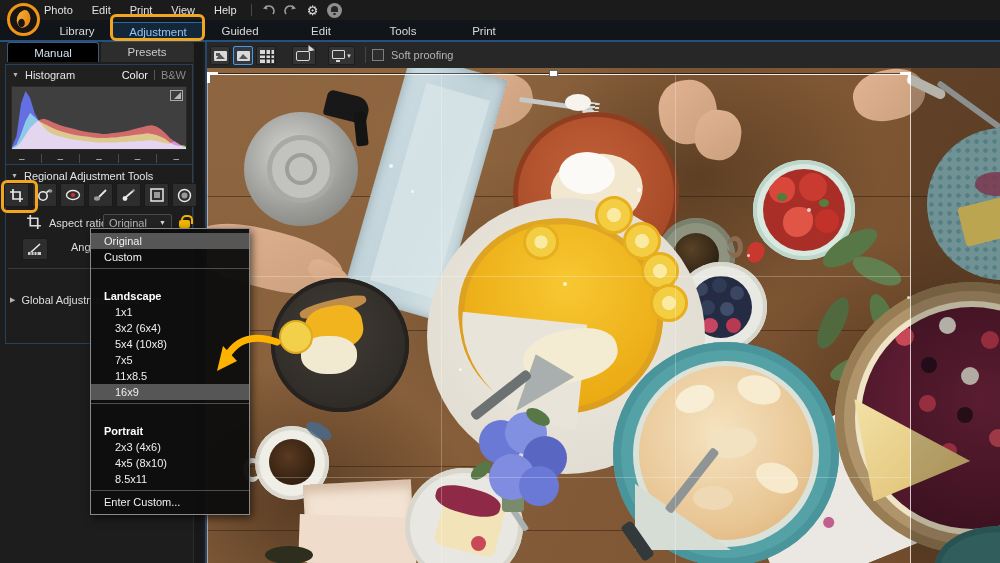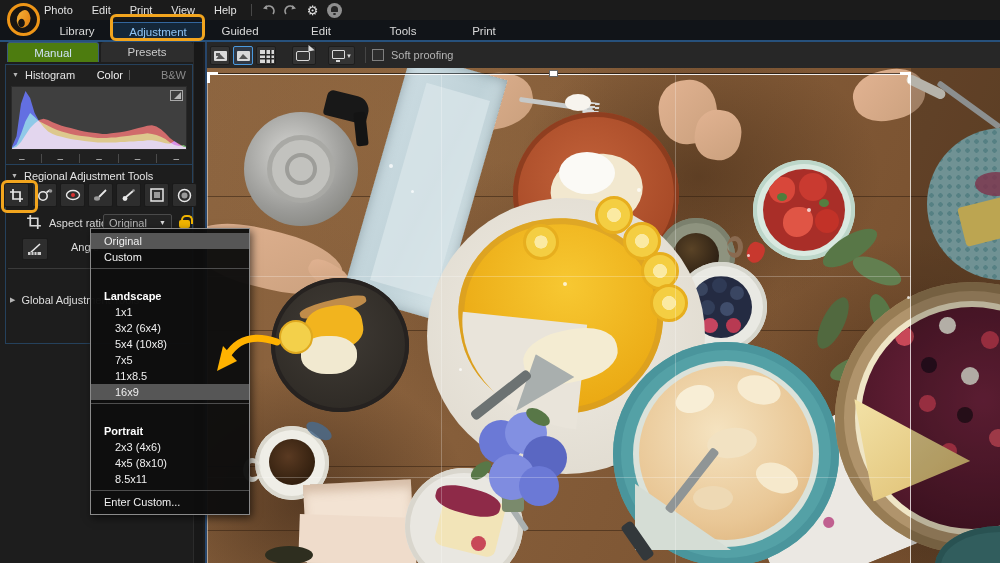--- a/index.html
+++ b/index.html
@@ -35,29 +35,29 @@
   .mtab{ position:absolute; top:2px; width:92px; height:18px; line-height:18px; text-align:center;
          font-size:11.5px; color:#d9d9d9; cursor:pointer; }
   .mtab.active{ background:#142739; border:1px solid #33669c; border-radius:2px; color:#8fc3f2; }
 
   
   .left-panel{ position:absolute; left:0; top:42px; width:207px; height:521px; background:#1d1d1d;
                border-right:2px solid #27466b; }
   .lp-scroll{ position:absolute; right:2px; top:0; width:10px; height:521px; background:#181818;
               border-left:1px solid #2b2b2b; }
   .ptab{ position:absolute; top:0; height:20px; line-height:20px; text-align:center; font-size:11.5px; }
-  .ptab.manual{ left:7px; width:92px; background:#4d7c0f; border:1px solid #3a5a7a; border-bottom:none;
+  .ptab.manual{ left:7px; width:92px; background:#000000; border:1px solid #3a5a7a; border-bottom:none;
                 border-radius:3px 3px 0 0; color:#cfe2f4; }
   .ptab.presets{ left:101px; width:92px; background:#2d2d2d; border-radius:3px 3px 0 0; color:#cbcbcb; }
   .section{ position:absolute; left:5px; width:188px; border:1px solid #25415c; background:#202020; }
   .sec-head{ display:flex; align-items:center; height:19px; padding:0 6px; font-size:11px; color:#e3e3e3; }
   .tri{ font-size:7px; color:#b5b5b5; margin-right:6px; }
   .hist-right{ margin-left:auto; display:flex; align-items:center; gap:6px; font-size:11px; }
   .hist-right .on{ color:#f2f2f2; }
-  .hist-right .off{ color:#8b8b8b;margin-left:25px; }
+  .hist-right .off{ color:#8b8b8b; }
   .hist-right .vd{ width:1px; height:10px; background:#555; }
   .hist-box{ position:relative; margin:2px 5px 0 5px; width:176px; height:64px; background:#3f3f3f;
              border:1px solid #2a2a2a; overflow:hidden; }
   .hist-box svg{ position:absolute; left:0; top:0; }
   .hist-box polygon{ mix-blend-mode:screen; }
   .hist-box polygon.red{ fill:#c13a3a; } .hist-box polygon.green{ fill:#49a03a; } .hist-box polygon.blue{ fill:#3040d8; }
   .clip-ico{ position:absolute; right:3px; top:3px; width:13px; height:11px; border:1px solid #a8a8a8;
              background:rgba(60,60,60,.5); }
   .clip-ico::before{ content:""; position:absolute; right:1px; bottom:1px; border-left:7px solid transparent;
                      border-bottom:7px solid #b8b8b8; }

